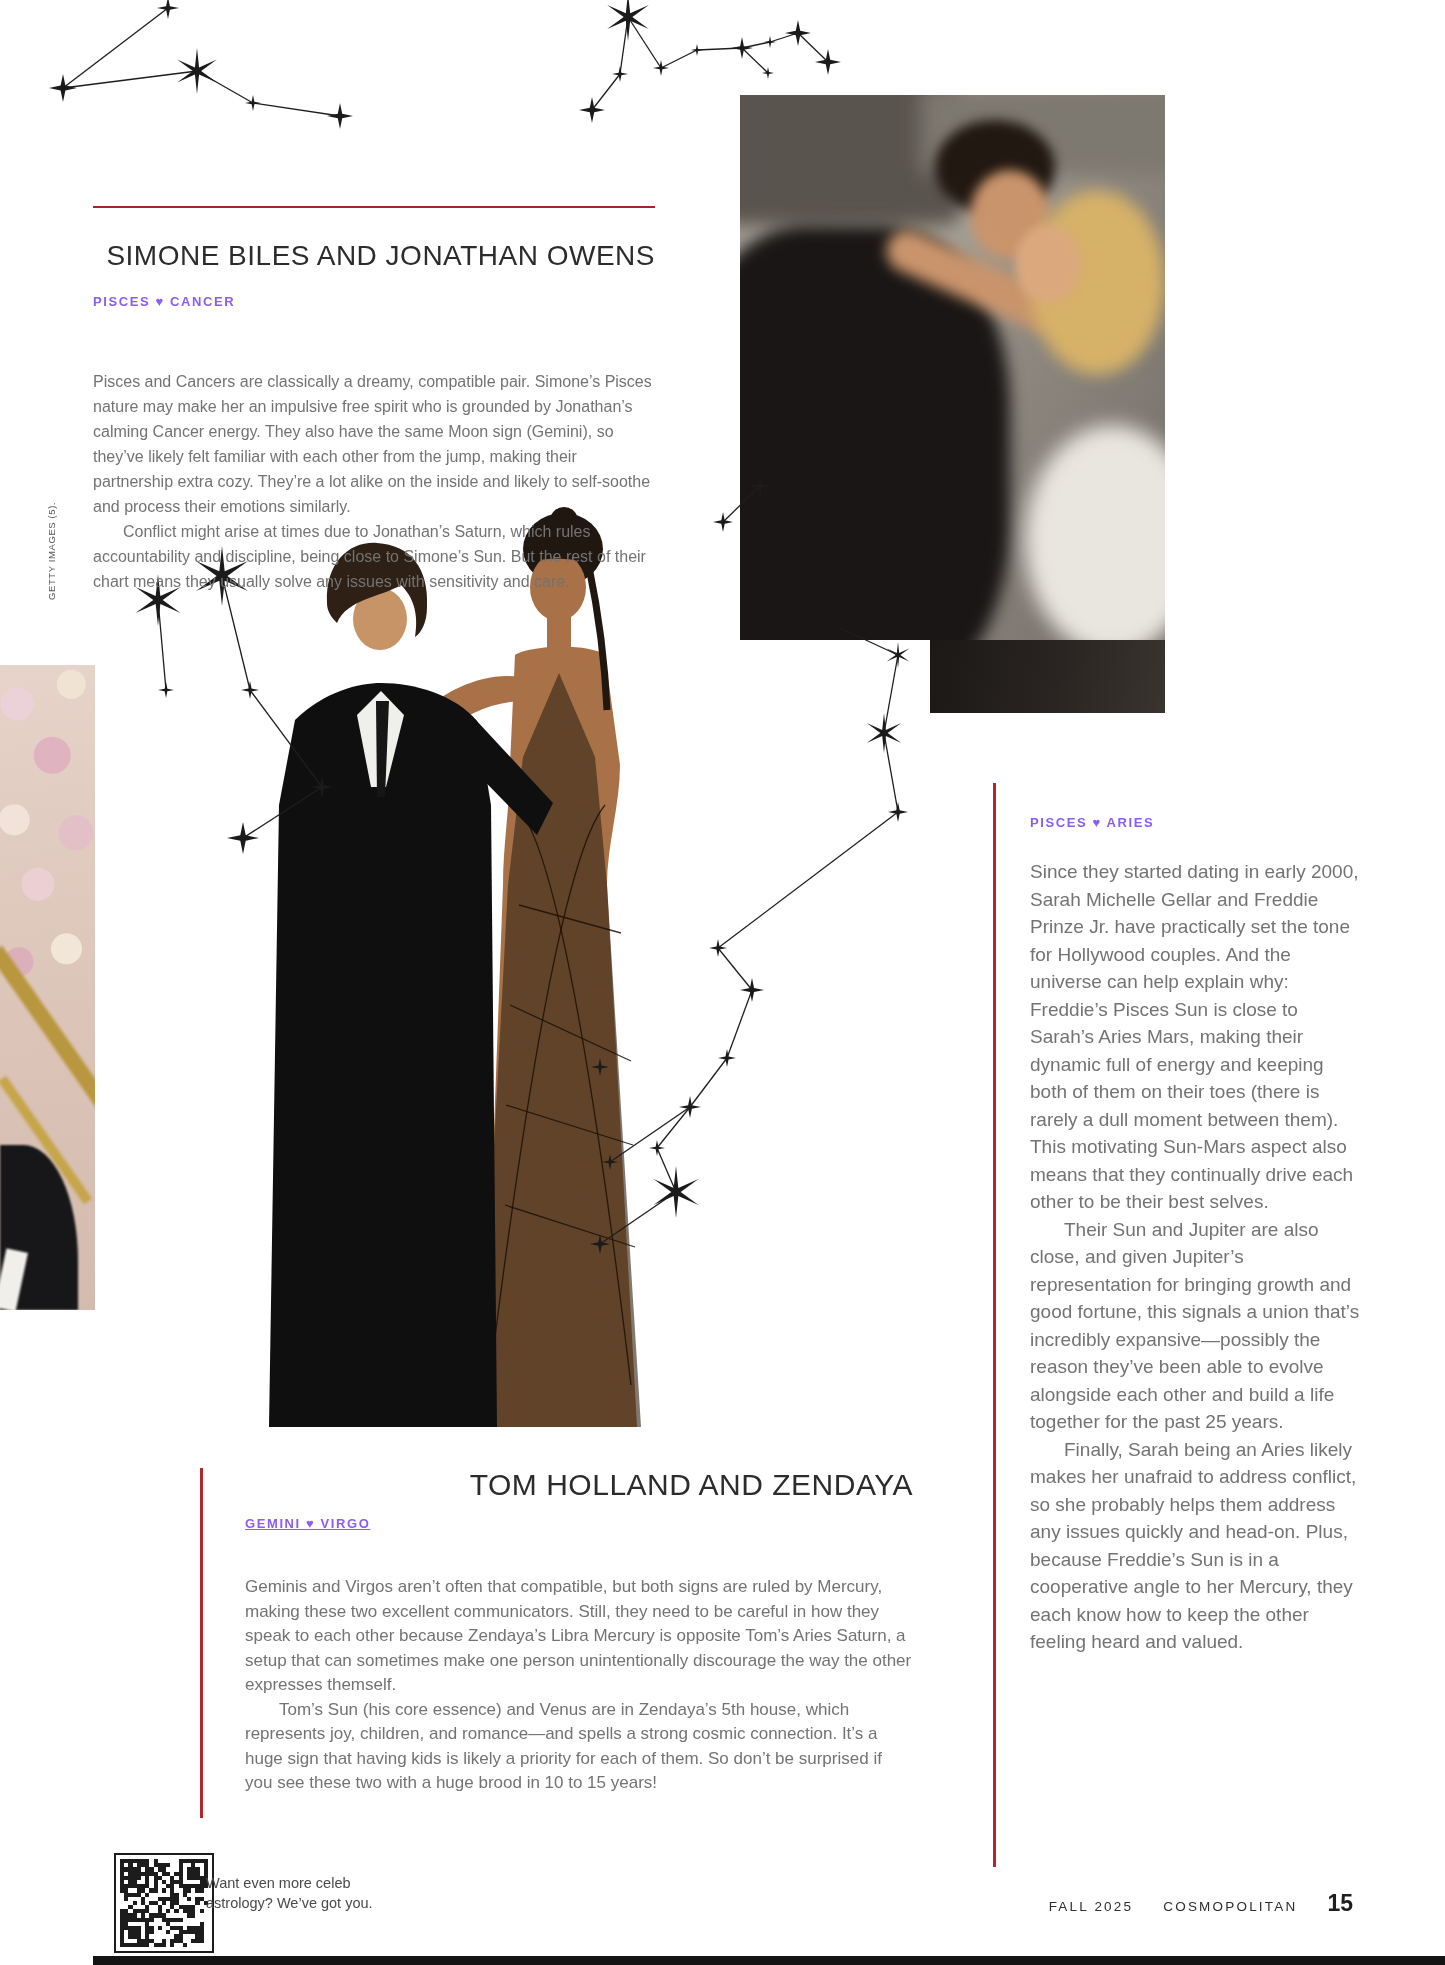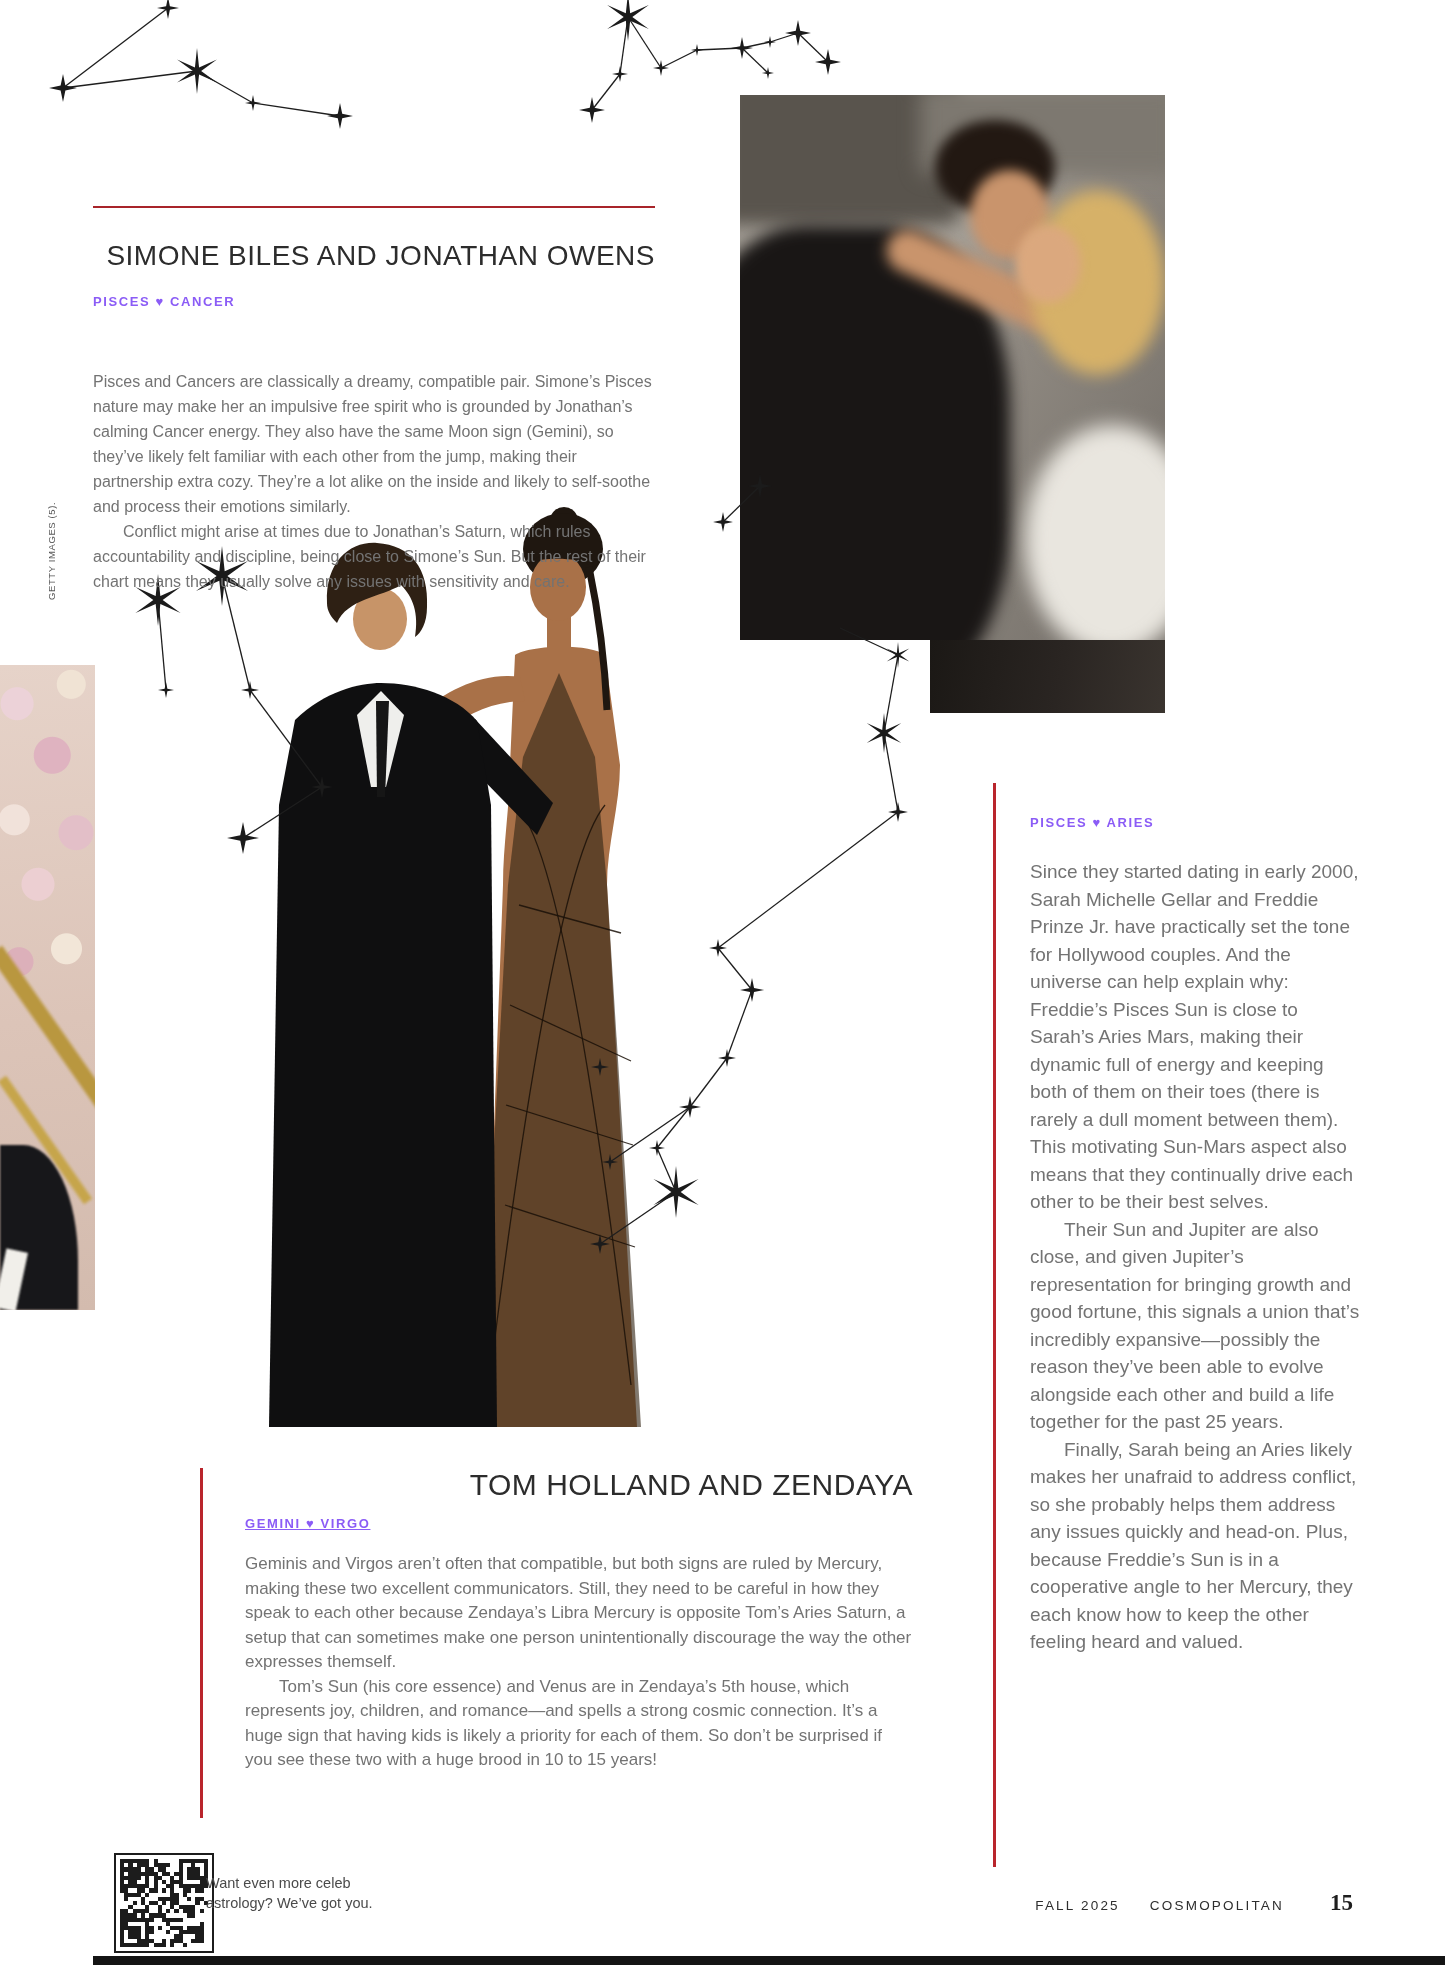--- a/index.html
+++ b/index.html
@@ -64,21 +64,21 @@
   .indent{text-indent:30px;}
 
   .art-simone{left:93px;top:240px;width:562px;}
   .art-simone h1{font-size:28px;line-height:32px;}
   .art-simone .signs{margin-top:22px;}
   .art-simone .body{margin-top:60px;font-size:16px;line-height:25px;}
 
   .art-tom{left:245px;top:1468px;width:668px;}
   .art-tom h1{font-size:30px;line-height:34px;}
   .art-tom .signs{margin-top:14px;text-decoration:underline;}
-  .art-tom .body{margin-top:21px;font-size:17px;line-height:24.5px;}
+  .art-tom .body{margin-top:44px;font-size:17px;line-height:24.5px;}
   .art-tom .indent{text-indent:34px;}
 
   .art-freddie{left:1030px;top:785px;width:330px;}
   .art-freddie h1{font-size:31px;line-height:37px;width:305px;}
   .art-freddie .signs{margin-top:30px;}
   .art-freddie .body{margin-top:28px;font-size:19px;line-height:27.5px;}
   .art-freddie .indent{text-indent:34px;}
 
   
   .credit{position:absolute;left:46px;top:600px;transform-origin:0 0;transform:rotate(-90deg);
@@ -86,21 +86,21 @@
 
   
   .qr{position:absolute;left:114px;top:1853px;width:88px;height:88px;padding:4px;border:2px solid #1c1c1c;
       background:#fff;z-index:6;}
   .qr-grid{display:grid;width:100%;height:100%;grid-template-columns:repeat(21,1fr);grid-auto-rows:1fr;}
   .qr-grid .d{background:#1c1c1c;}
   .qr-caption{position:absolute;left:206px;top:1874px;width:178px;font-size:14.5px;line-height:19.5px;
       color:#4a4a4a;z-index:6;}
   .footer-right{position:absolute;right:92px;top:1890px;display:flex;align-items:baseline;gap:30px;z-index:6;}
   .footer-issue,.footer-mag{font-size:13.5px;letter-spacing:2.2px;color:#2e2e2e;}
-  .footer-page{font-family:Liberation Serif, serif;font-weight:bold;font-size:23px;color:#1e1e1e;margin-left:16px;}
+  .footer-page{font-family:Liberation Sans, sans-serif;font-weight:bold;font-size:23px;color:#1e1e1e;margin-left:0;}
 </style>
 </head>
 <body>
 
 <div class="page">
 
   <div class="photo-freddie">
     <div class="blob pf-bldg"></div>
     <div class="blob pf-bldg2"></div>
     <div class="blob pf-hair"></div>

